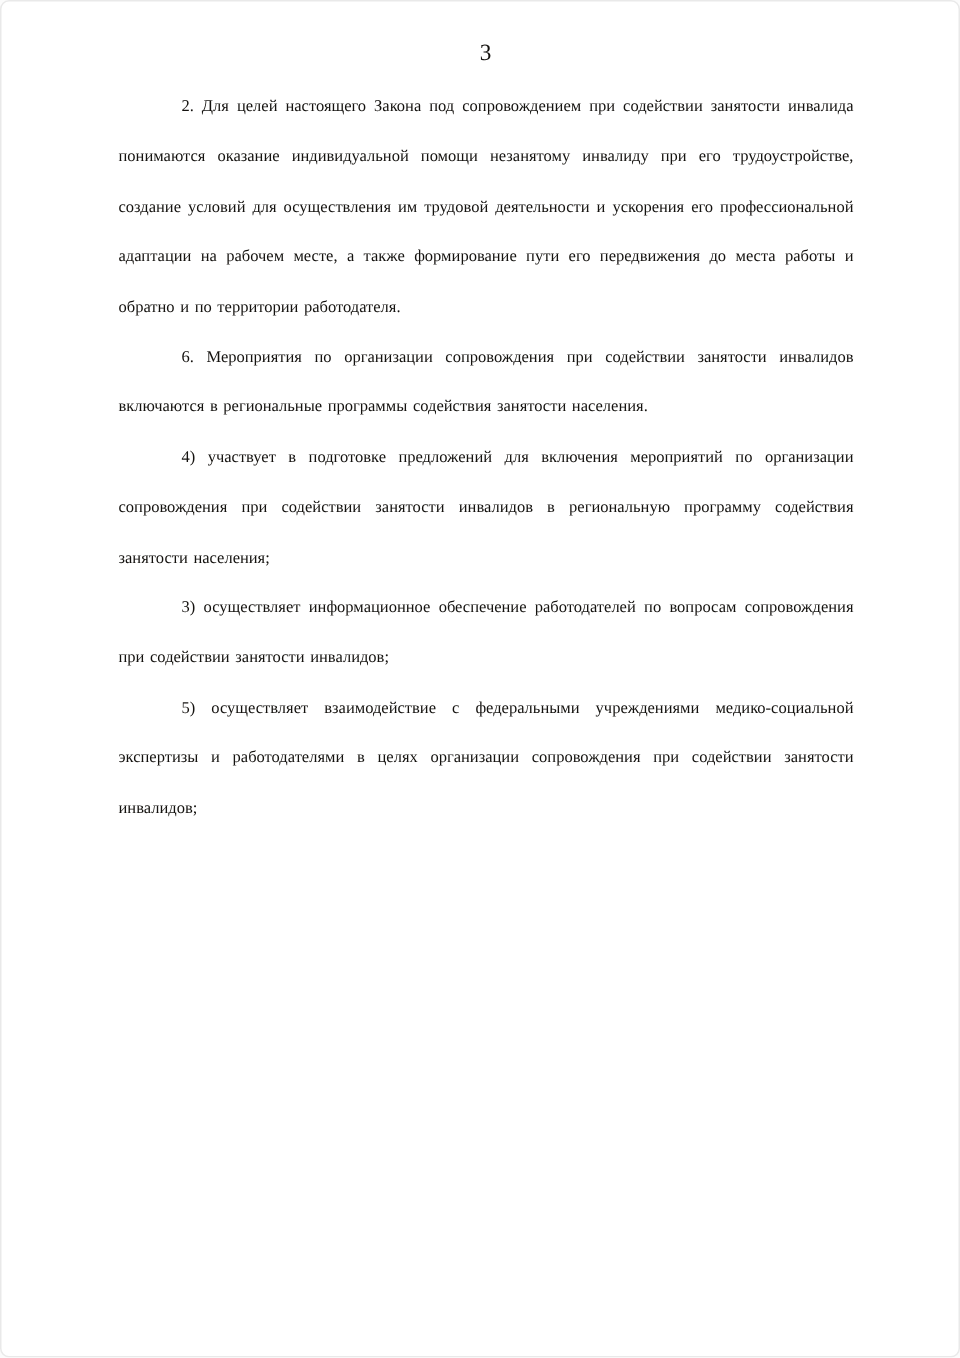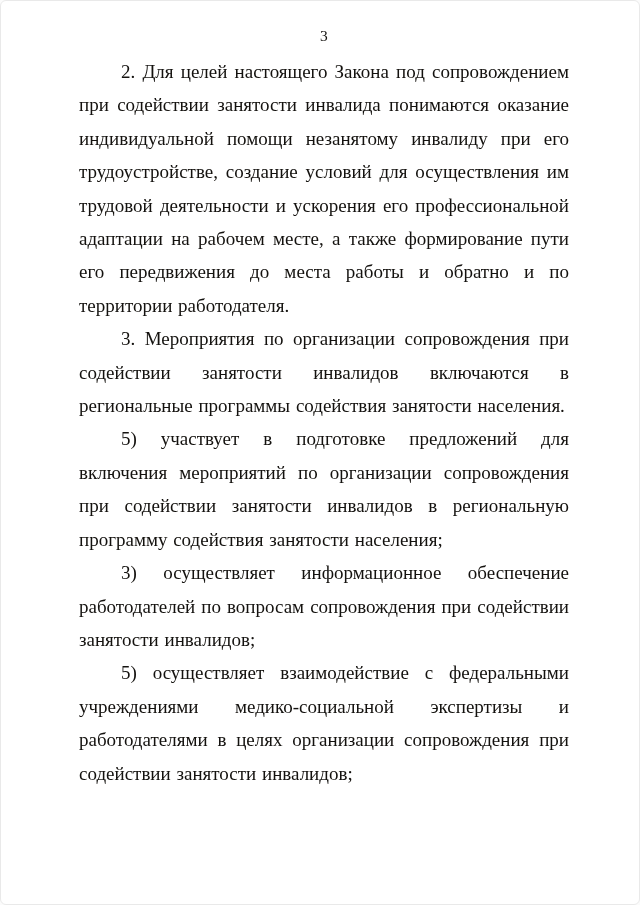--- a/index.html
+++ b/index.html
@@ -24,31 +24,31 @@
   .page-number {
     text-align: center;
     font-size: 15.5px;
     margin-bottom: 10px;
     letter-spacing: 0.5px;
   }
   .body-text p {
     margin: 0;
     text-align: justify;
     text-indent: 42px;
-    font-size: 19px;
+    font-size: 11px;
     line-height: 33.4px;
     word-spacing: 1px;
   }
 </style>
 </head>
 <body>
 
 <div class="page">
   <div class="page-number">3</div>
 
   <div class="body-text">
     <p>2. Для целей настоящего Закона под сопровождением при содействии занятости инвалида понимаются оказание индивидуальной помощи незанятому инвалиду при его трудоустройстве, создание условий для осуществления им трудовой деятельности и ускорения его профессиональной адаптации на рабочем месте, а также формирование пути его передвижения до места работы и обратно и по территории работодателя.</p>
-    <p>3. Мероприятия по организации сопровождения при содействии занятости инвалидов включаются в региональные программы содействия занятости населения.</p>
-    <p>5) участвует в подготовке предложений для включения мероприятий по организации сопровождения при содействии занятости инвалидов в региональную программу содействия занятости населения;</p>
+    <p>6. Мероприятия по организации сопровождения при содействии занятости инвалидов включаются в региональные программы содействия занятости населения.</p>
+    <p>4) участвует в подготовке предложений для включения мероприятий по организации сопровождения при содействии занятости инвалидов в региональную программу содействия занятости населения;</p>
     <p>3) осуществляет информационное обеспечение работодателей по вопросам сопровождения при содействии занятости инвалидов;</p>
     <p>5) осуществляет взаимодействие с федеральными учреждениями медико-социальной экспертизы и работодателями в целях организации сопровождения при содействии занятости инвалидов;</p>
   </div>
 </div>
 
 </body></html>

